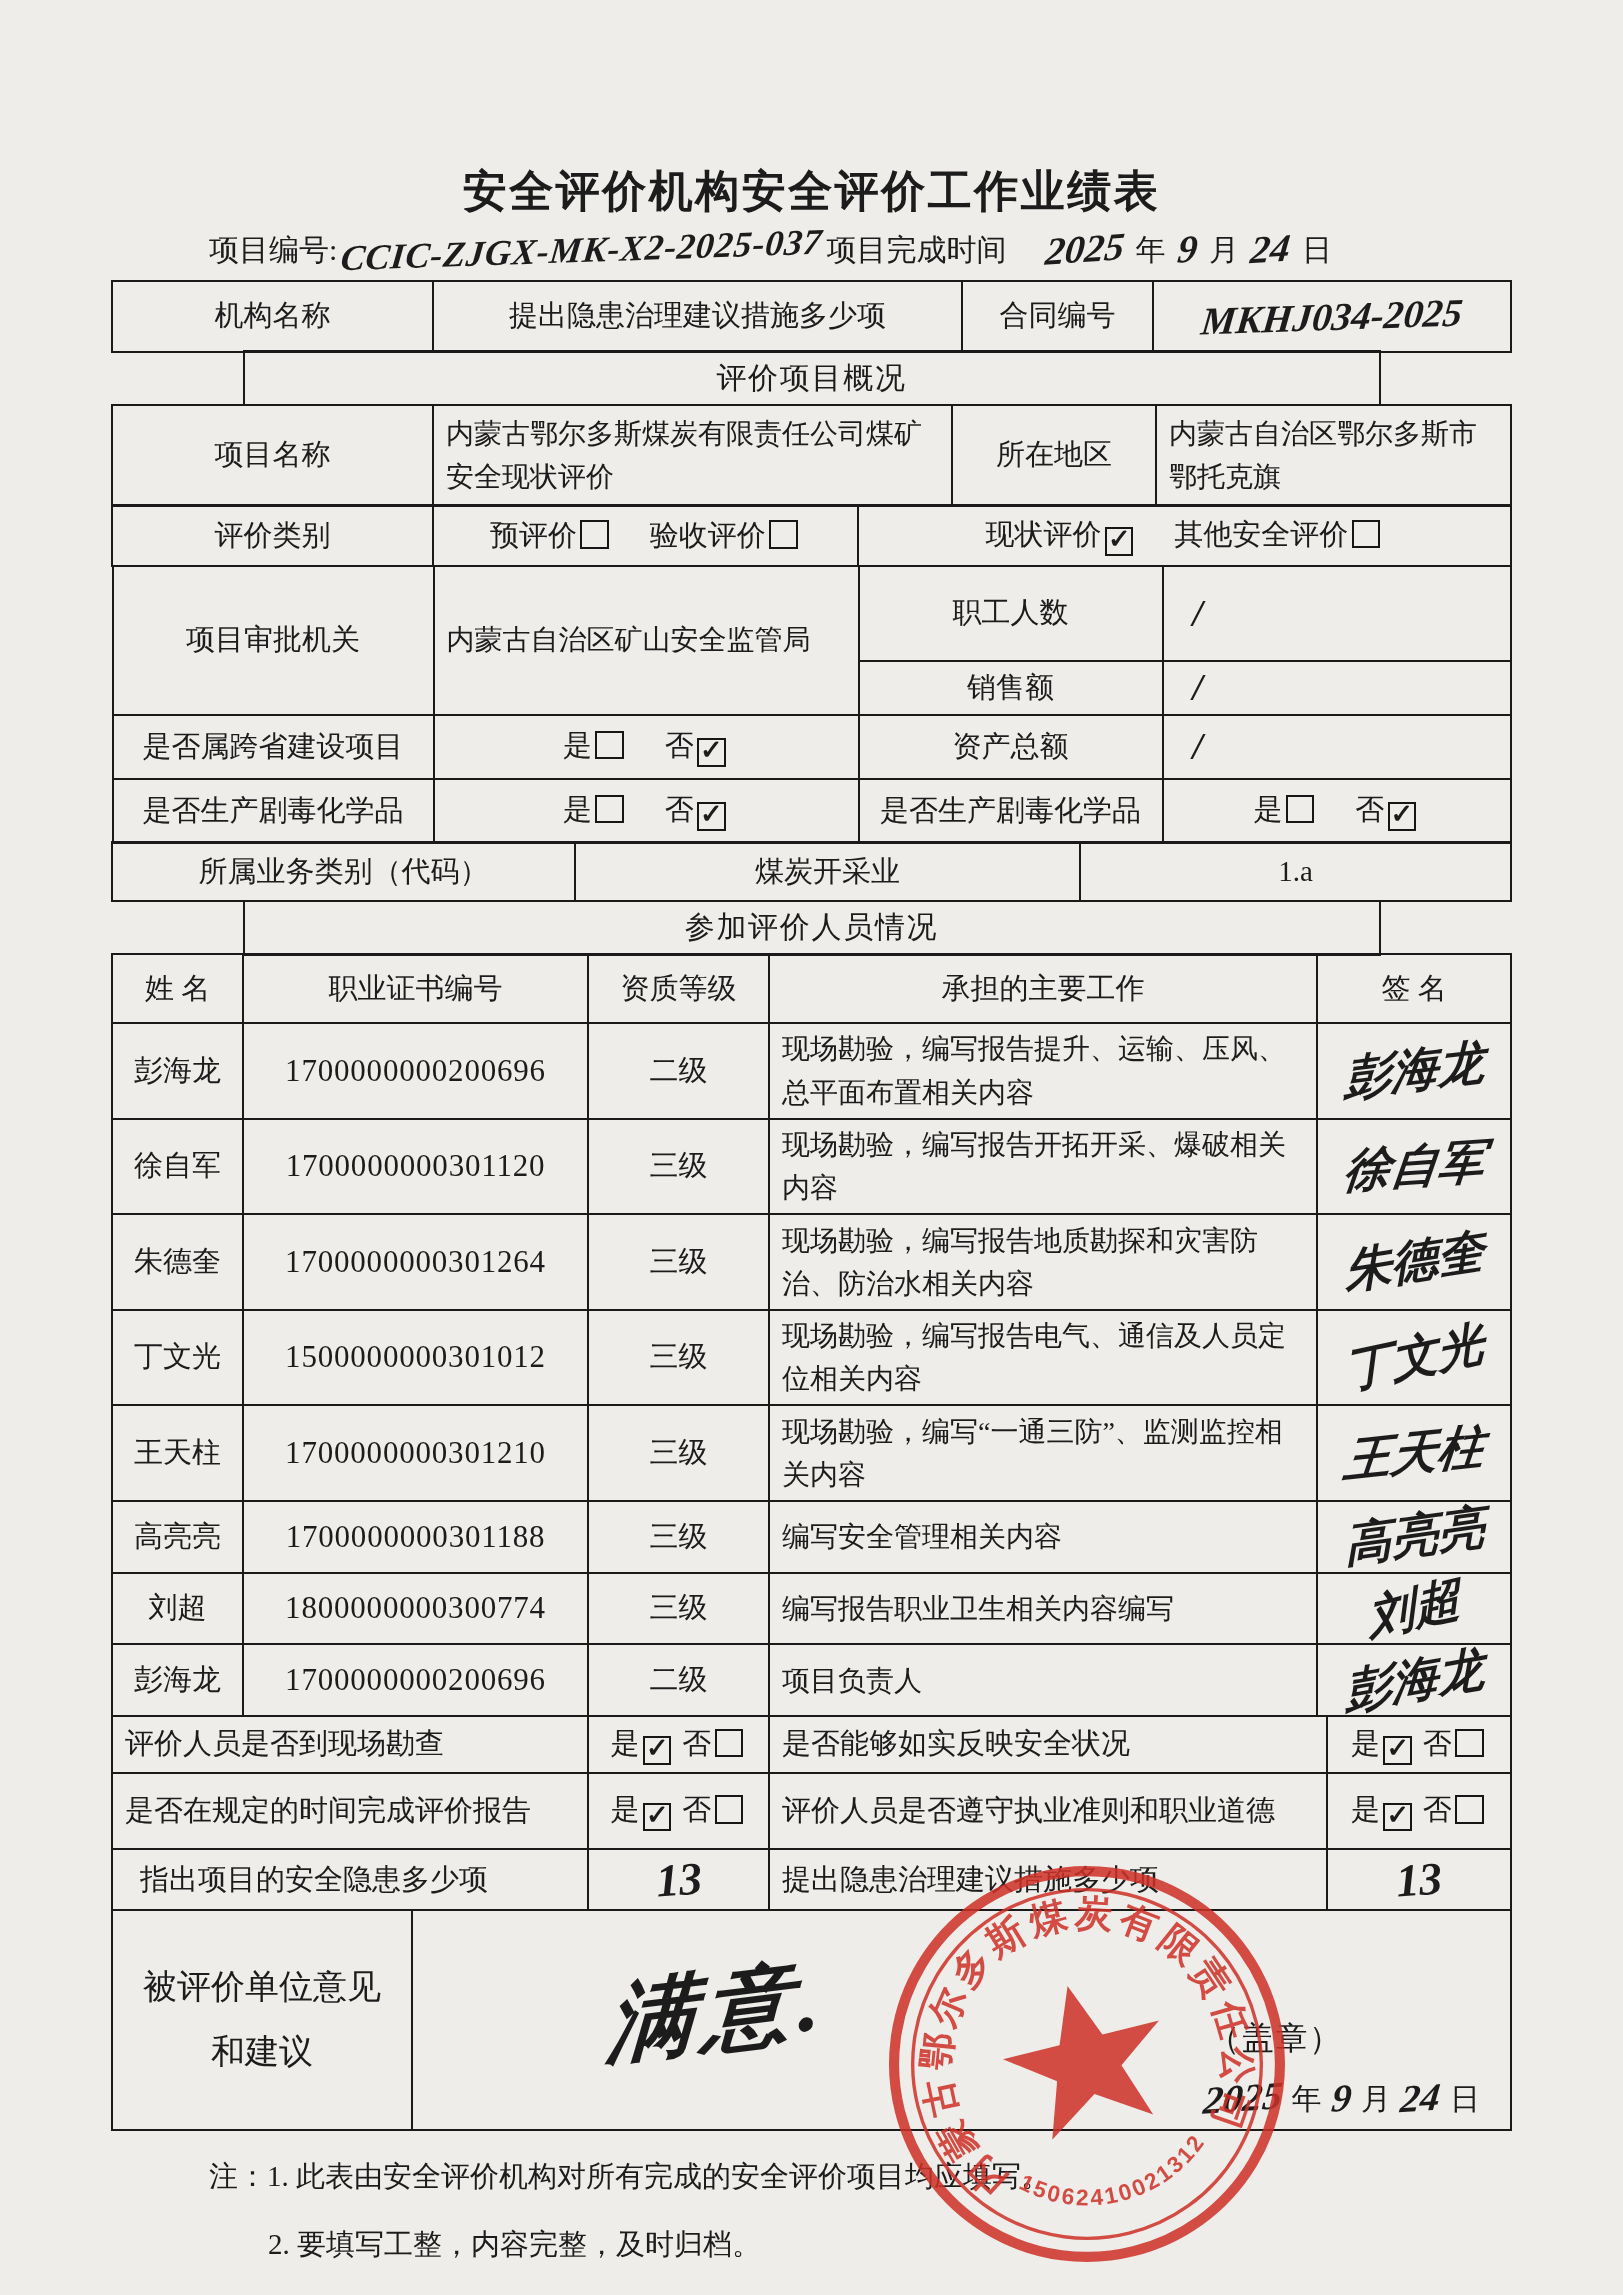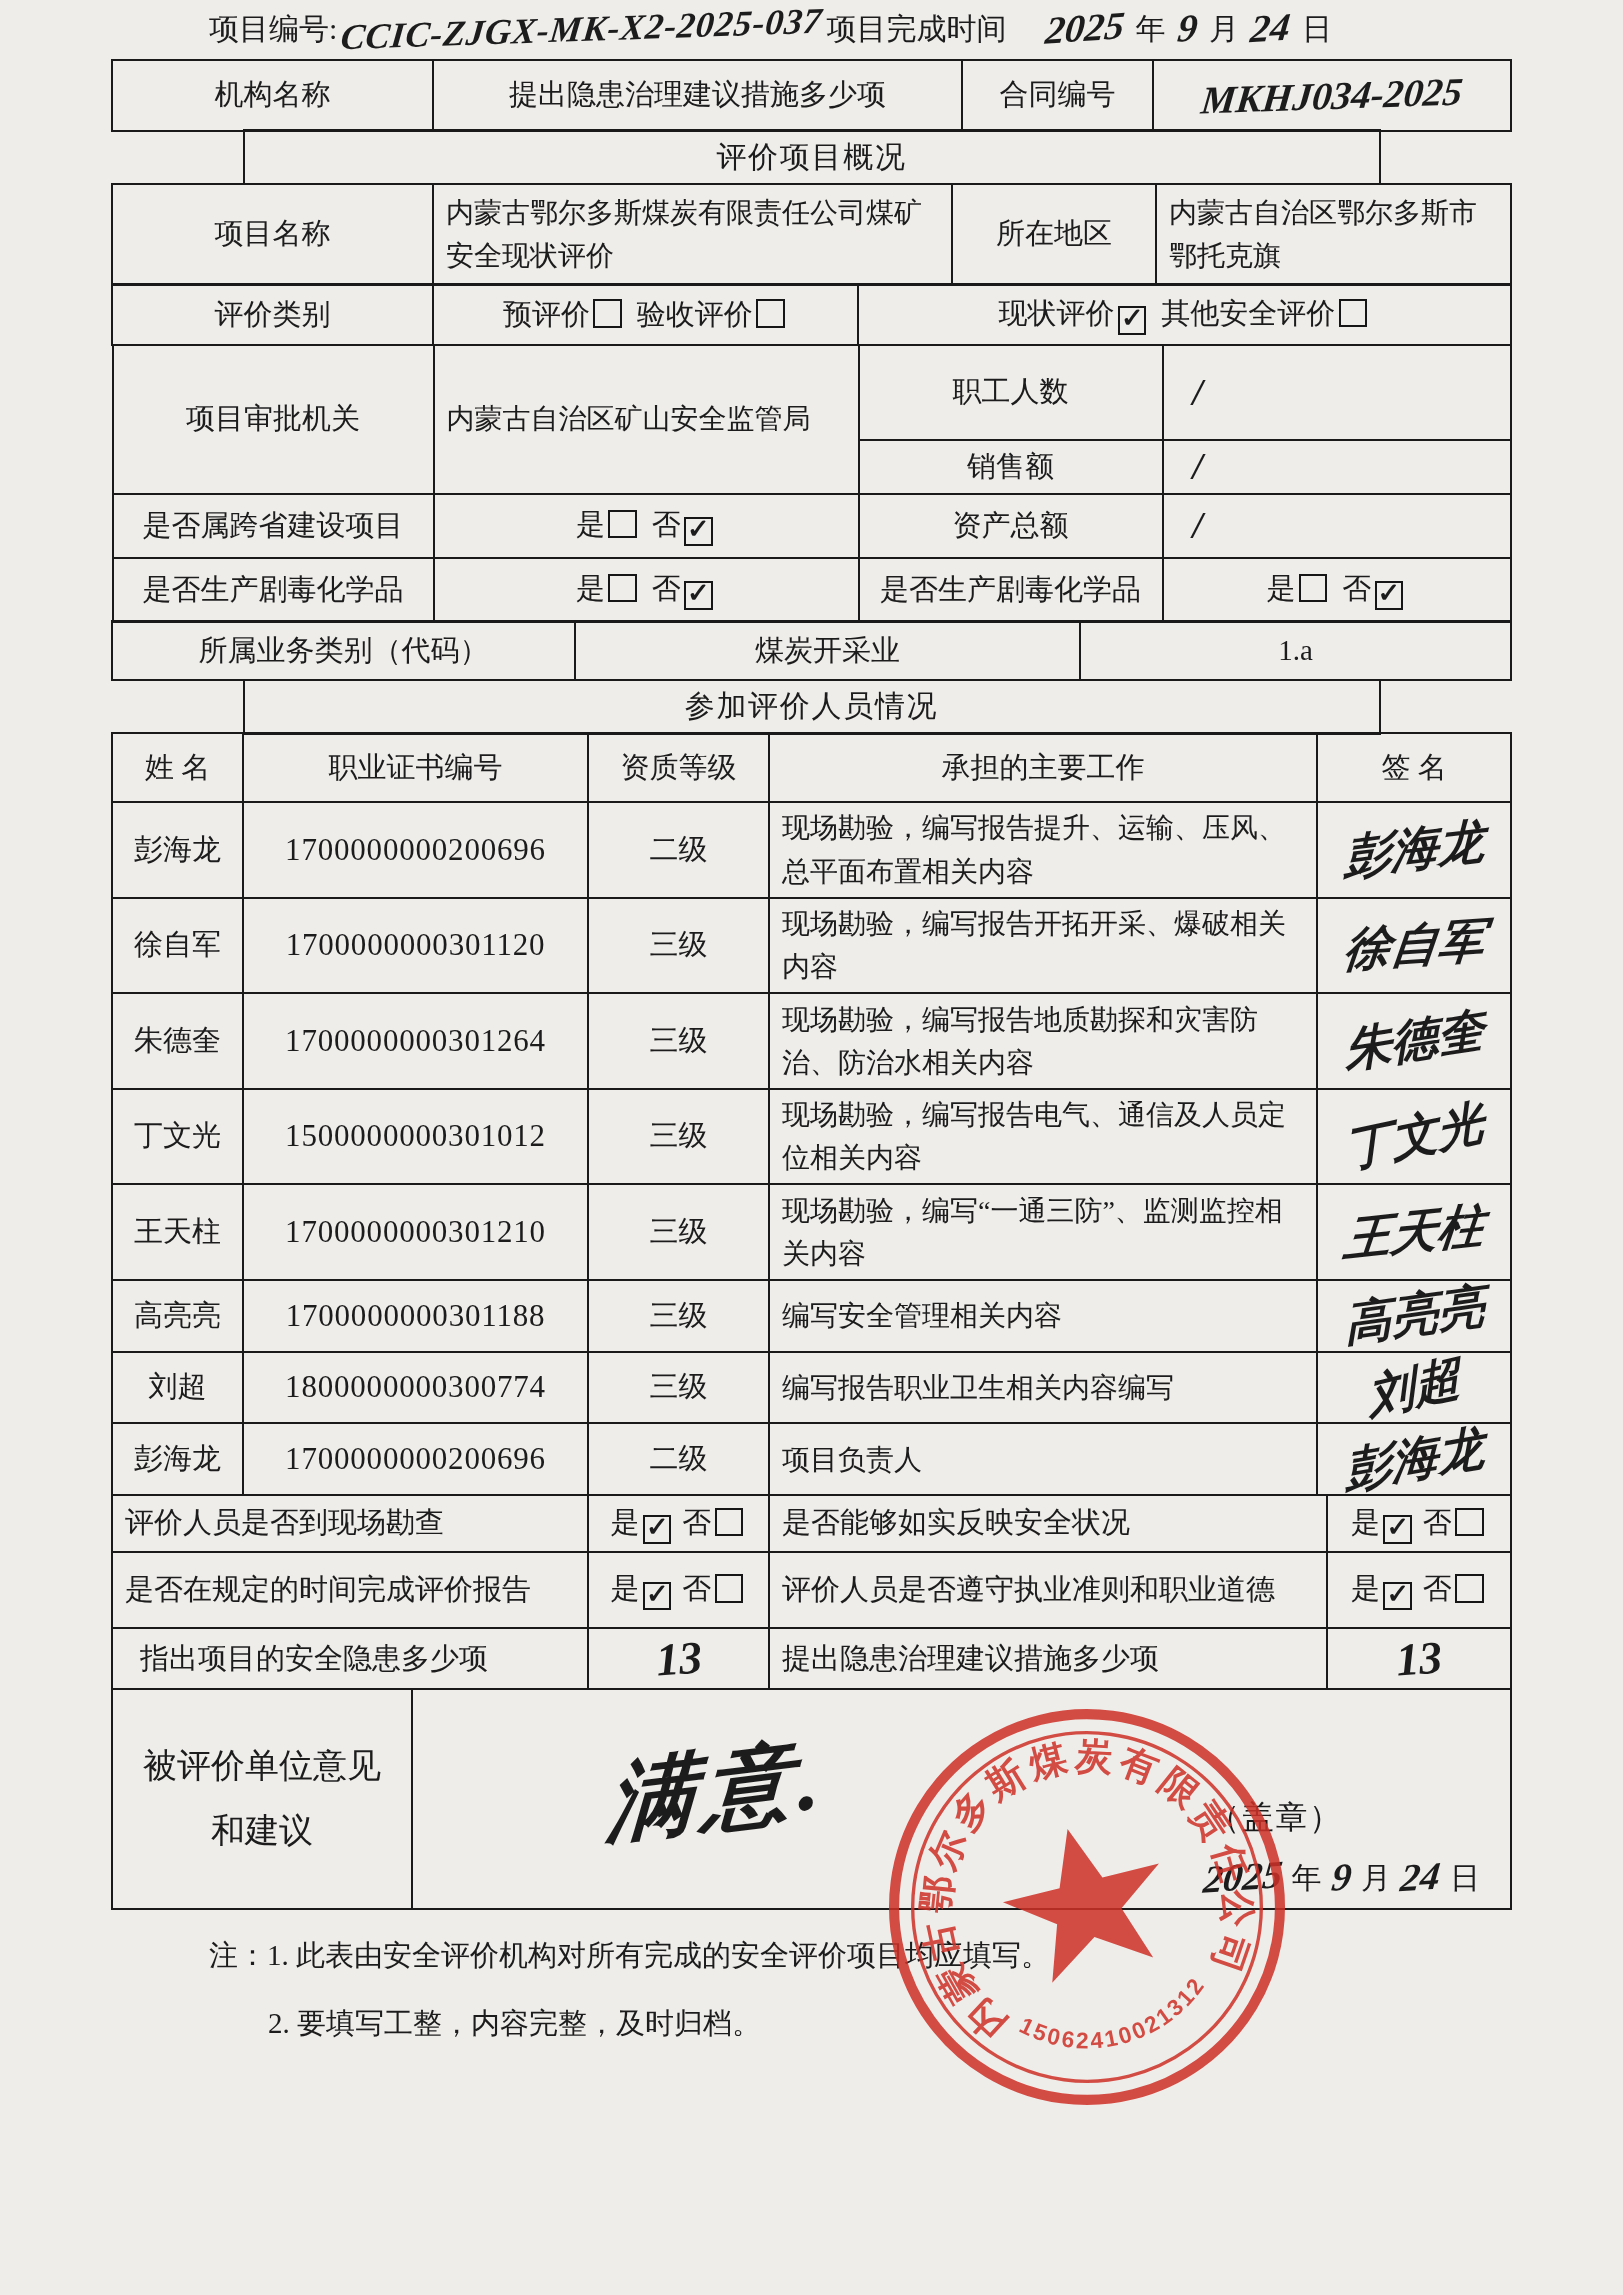--- a/index.html
+++ b/index.html
@@ -43,21 +43,21 @@
   .cert{font-size:31px;letter-spacing:0.8px;}
   .work{font-size:28px;line-height:1.55;text-align:left;padding-left:12px;padding-right:8.5px;border-radius:26px;}
   .sec-head{font-size:30px;letter-spacing:1.7px;}
   .box{
     display:inline-block;width:24.5px;height:24.5px;
     border:2.5px solid #161616;margin:0 3.4px;
     vertical-align:-4.2px;text-align:center;
     line-height:21px;font-size:27px;font-weight:bold;
     overflow:visible;
   }
-  .opt{white-space:nowrap;margin:0 2px;}
+  .opt{white-space:nowrap;margin:0 15px;}
   .slash{font-size:37px;font-style:italic;font-weight:600;text-align:left;padding-left:29px;}
   .sig{
     font-size:47px;font-weight:700;white-space:nowrap;
     transform:rotate(-7deg) skewX(-8deg);display:inline-block;
     font-style:italic;
   }
   .hand13{font-size:46px;font-style:italic;font-weight:700;display:inline-block;transform:rotate(-4deg);}
   .opinion-cell{position:relative;}
   .opinion-label{line-height:1.9;font-size:34px;}
   .manyi{
@@ -73,20 +73,21 @@
   .stamp{
     position:absolute;left:878px;top:1693px;width:418px;height:418px;
     transform:rotate(-14deg);opacity:.85;pointer-events:none;
   }
 </style>
 </head>
 <body>
 
 <div class="sheet">
 
+  <div class="doc-title">安全评价机构安全评价工作业绩表</div>
 
   <div class="pn-line">
     <span>项目编号:</span>
       <span class="hw pn-code">CCIC-ZJGX-MK-X2-2025-037</span>
       <span>项目完成时间</span>
     <span class="date-part" style="margin-left:34px;">
       <span class="hw-num">2025</span>
       <span>年</span>
       <span class="hw-num">9</span>
       <span>月</span>

